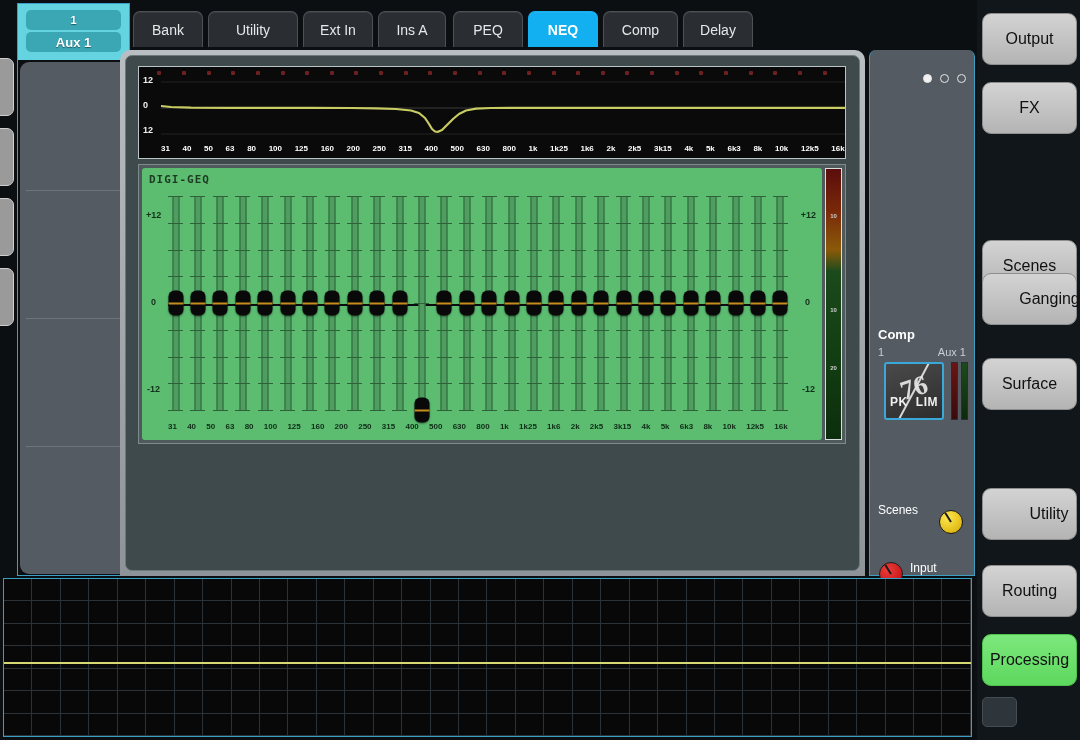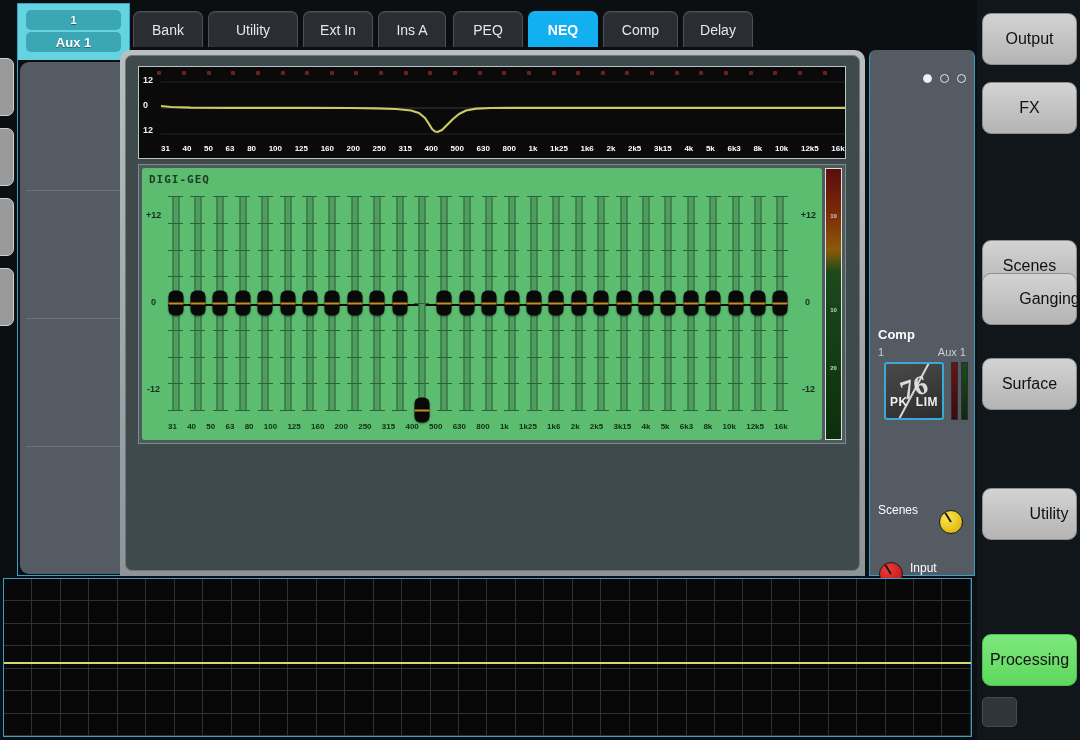--- a/index.html
+++ b/index.html
@@ -1026,16 +1026,17 @@
   </div>
 
   <div id="rightnav">
     <div id="navbtn-extra"></div>
   <div class="navbtn" style="top: 13px;">Output</div>
       <div class="navbtn" style="top: 82px;">FX</div>
       <div class="navbtn" style="top: 220px; margin-top: 20px;">Scenes</div>
       <div class="navbtn" style="top: 273px; padding-left: 40px;">Ganging</div>
       <div class="navbtn" style="top: 358px;">Surface</div>
       <div class="navbtn" style="top: 488px; padding-left: 39px;">Utility</div>
+      <div class="navbtn" style="top: 565px;">Routing</div>
       <div class="navbtn active" style="top: 634px;">Processing</div>
     </div>
 
 </div>
 
 </body></html>

